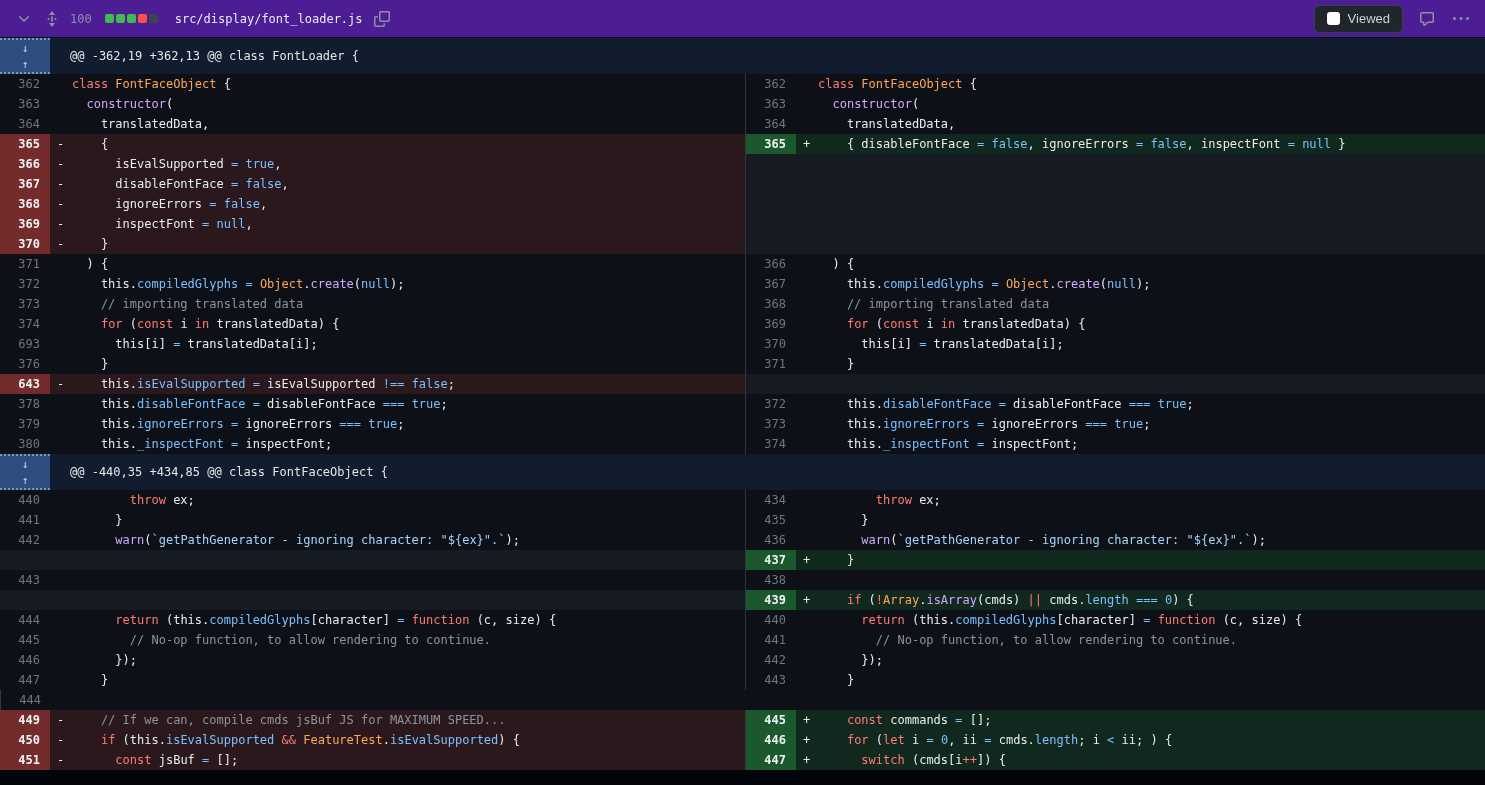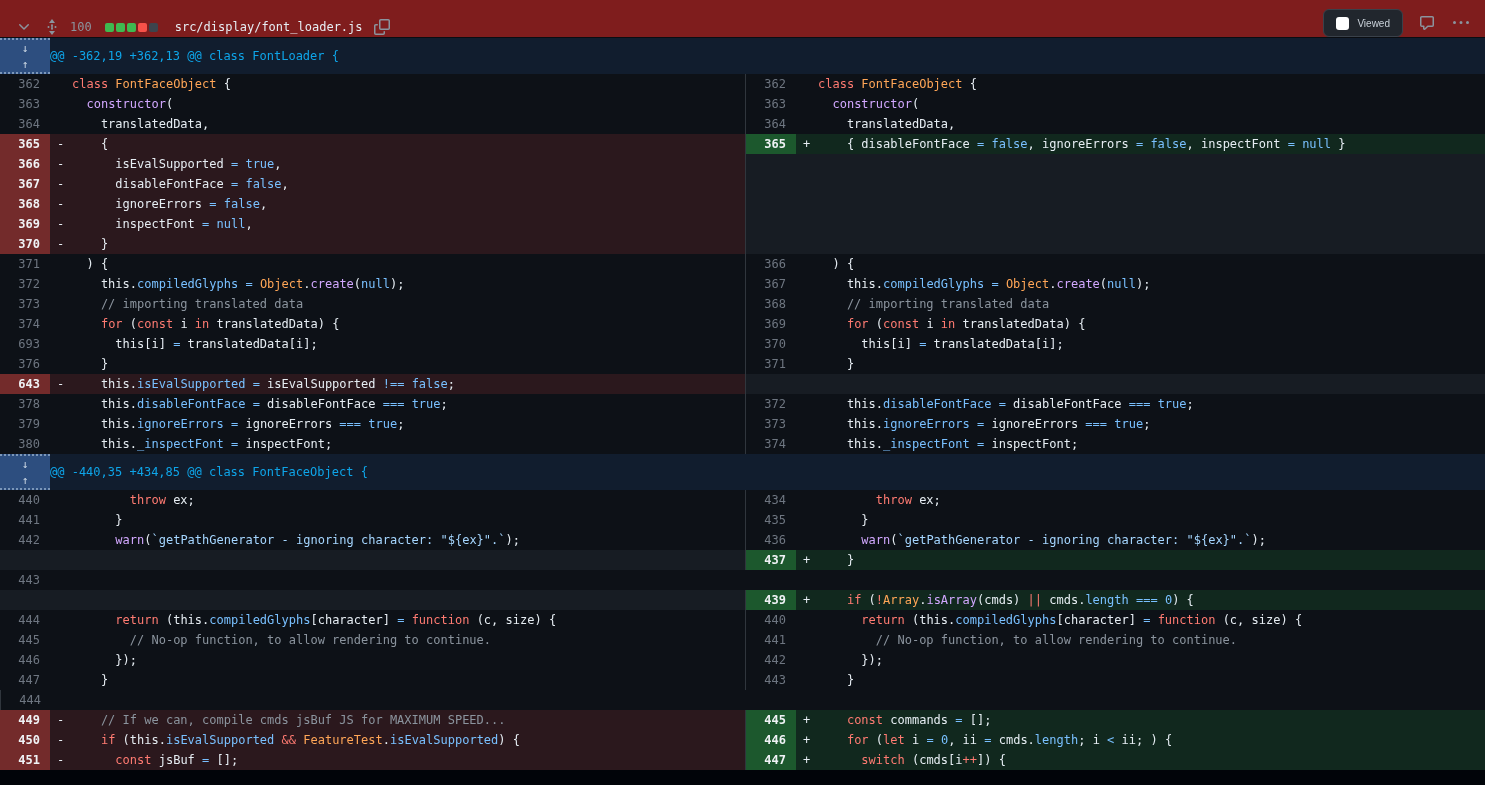--- a/index.html
+++ b/index.html
@@ -1,39 +1,39 @@
 <!DOCTYPE html>
 <html><head>
 <meta charset="utf-8">
 <style>
   html,body{margin:0;padding:0;background:#0d1117;}
   body{width:1485px;height:785px;overflow:hidden;font-family:"DejaVu Sans Mono",monospace;font-size:12px;color:#e6edf3;}
   .wrap{width:1485px;height:785px;display:flex;flex-direction:column;}
 
   
-  .file-header{height:38px;flex:0 0 38px;background:#7f1d1d;display:flex;align-items:flex-end;padding:0 14px;border-bottom:1px solid #0a0d12;box-sizing:border-box;}
+  .file-header{height:38px;flex:0 0 38px;background:#4c1d95;display:flex;align-items:center;padding:0 14px;border-bottom:1px solid #0a0d12;box-sizing:border-box;}
   .fh-left{display:flex;align-items:center;gap:9px;}
   .icon-btn{background:none;border:none;padding:2px;display:flex;align-items:center;cursor:pointer;}
   .icon-btn svg{display:block;}
   .changes-count{color:#8b949e;}
   .diffstat{display:flex;gap:2px;margin:0 4px;}
   .diffstat .sq{width:9px;height:9px;border-radius:2px;}
   .file-path{color:#e6edf3;margin-left:4px;}
   .fh-right{margin-left:auto;display:flex;align-items:center;gap:14px;}
-  .viewed-btn{display:flex;align-items:center;gap:8px;height:28px;padding:0 12px;background:#21262d;border:1px solid #3a414a;border-radius:6px;cursor:pointer;font-family:"Liberation Sans",sans-serif;font-size:10px;color:#c9d1d9;}
+  .viewed-btn{display:flex;align-items:center;gap:8px;height:28px;padding:0 12px;background:#21262d;border:1px solid #3a414a;border-radius:6px;cursor:pointer;font-family:"Liberation Sans",sans-serif;font-size:13px;color:#c9d1d9;}
   .viewed-check{width:13px;height:13px;background:#ffffff;border-radius:3px;}
 
   
   .diff-body{flex:1 1 auto;}
   .hunk{display:flex;align-items:stretch;height:36px;background:#111d2e;}
   .expand{width:50px;flex:0 0 50px;display:flex;flex-direction:column;}
   .exp{flex:1 1 18px;background:#2d4e7f;color:#cdd9e5;border:none;padding:0;font-size:11px;line-height:11px;cursor:pointer;font-family:"DejaVu Sans Mono",monospace;}
   .exp-down{border-top:2px dotted #7b97ba;}
   .exp-up{border-bottom:2px dotted #7b97ba;}
-  .hunk-text{line-height:36px;color:#0ea5e9;white-space:pre;}
+  .hunk-text{line-height:36px;padding-left:20px;color:#e5e5e5;white-space:pre;}
 
   .drow{display:flex;height:20px;line-height:20px;}
   .cell{display:grid;grid-template-columns:50px 22px 1fr;box-sizing:border-box;}
   .cell.left{flex:0 0 745px;}
   .cell.right{flex:1 1 auto;border-left:1px solid #30363d;}
   .num{text-align:right;padding-right:10px;color:#6e7681;user-select:none;cursor:pointer;}
   .marker{padding-left:7px;color:#e6edf3;}
   .code{white-space:pre;overflow:hidden;}
 
   .t-del{background:rgba(248,81,73,0.13);}
@@ -393,20 +393,25 @@
           <div class="marker">+</div>
           <div class="code"><span class="sp">    }</span></div>
         </div>
       </div>
       <div class="drow">
         <div class="cell left t-ctx">
           <div class="num">443</div>
           <div class="marker"></div>
           <div class="code"></div>
         </div>
+        <div class="cell right t-ctx">
+          <div class="num">438</div>
+          <div class="marker"></div>
+          <div class="code"></div>
+        </div>
       </div>
       <div class="drow">
         <div class="cell left t-empty">
           <div class="num"></div>
           <div class="marker"></div>
           <div class="code"></div>
         </div>
         <div class="cell right t-add">
           <div class="num">439</div>
           <div class="marker">+</div>

